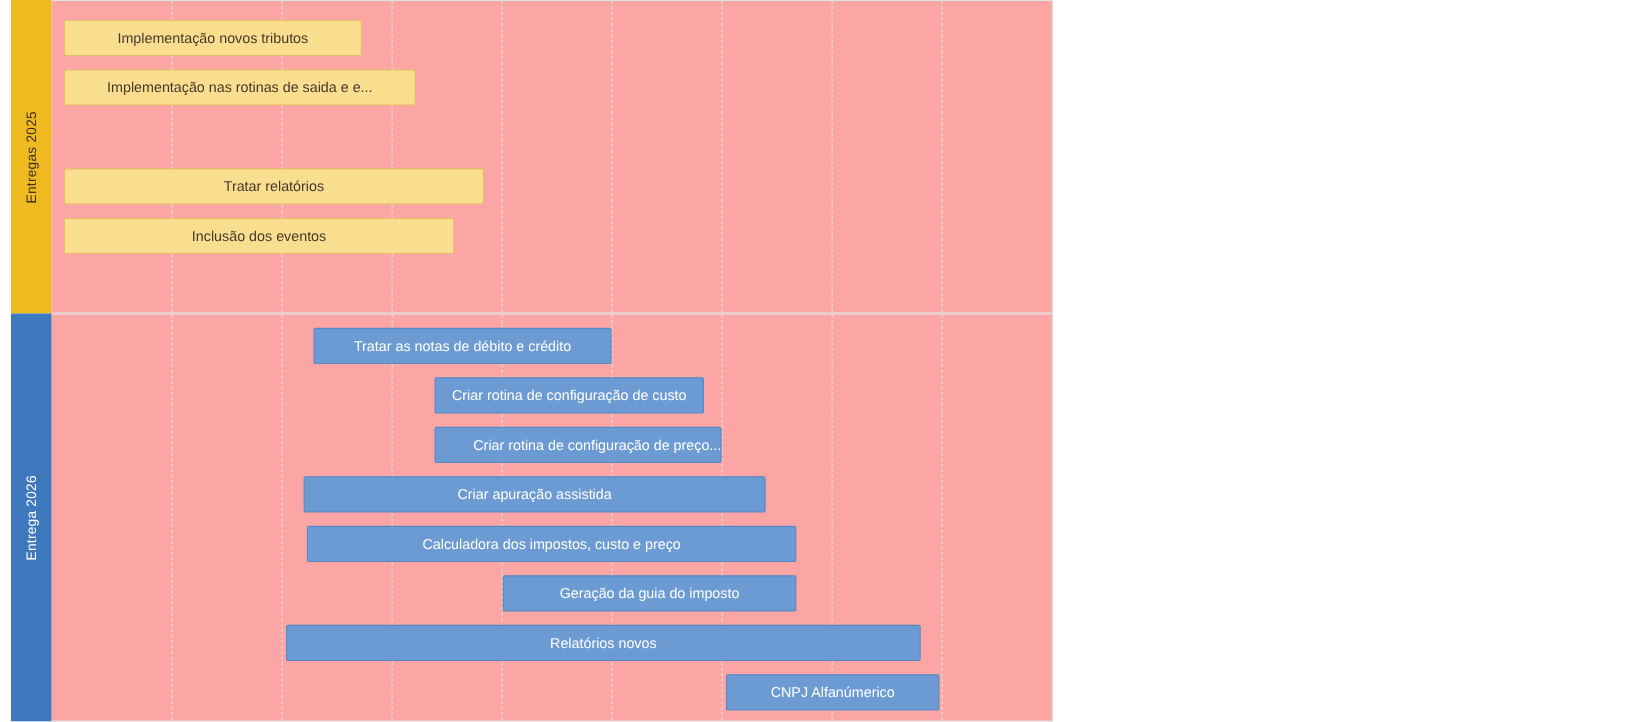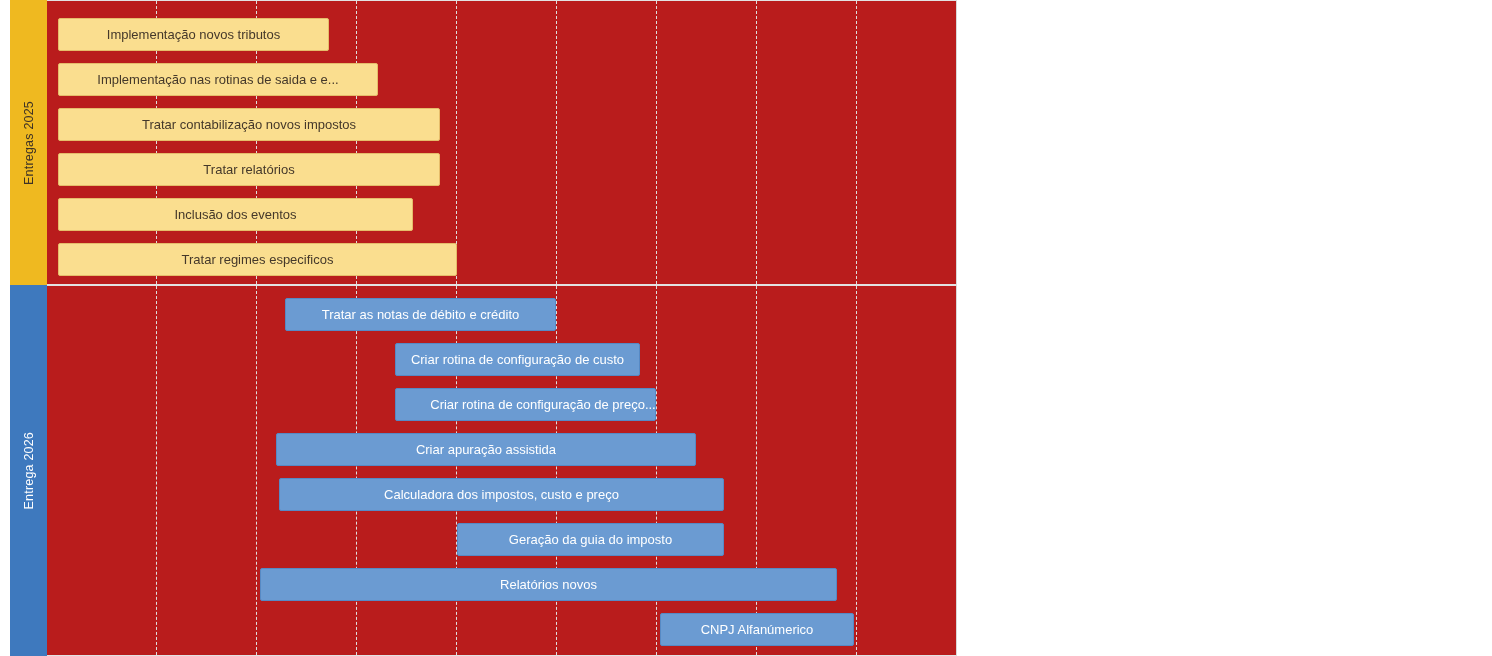--- a/index.html
+++ b/index.html
@@ -43,21 +43,21 @@
     font-size: 12.5px;
     letter-spacing: 0.2px;
     white-space: nowrap;
   }
   .section-plot {
     position: absolute;
     top: 0;
     left: 47px;
     width: 910px;
     height: 100%;
-    background: #b91c1c;
+    background: #fca5a5;
     box-sizing: border-box;
     border-right: 1px solid #d8d8d8;
     border-top: 1px solid #e2e2e2;
     border-bottom: 1px solid #e2e2e2;
     overflow: hidden;
   }
 
   
   #lane-2025 { top: 0; height: 285px; }
   #lane-2025 .section-band { background: #EFB920; }
@@ -120,31 +120,25 @@
       <div class="gridline" style="left:609px"></div>
       <div class="gridline" style="left:709px"></div>
       <div class="gridline" style="left:809px"></div>
 
       <div class="bar yellow" style="left:11px;  width:271px; top:17px;">
         <span>Implementação novos tributos</span>
       </div>
       <div class="bar yellow" style="left:11px;  width:320px; top:62px;">
         <span>Implementação nas rotinas de saida e e...</span>
       </div>
-      <div class="bar yellow" style="left:11px;  width:382px; top:107px;">
-        <span>Tratar contabilização novos impostos</span>
-      </div>
       <div class="bar yellow" style="left:11px;  width:382px; top:152px;">
         <span>Tratar relatórios</span>
       </div>
       <div class="bar yellow" style="left:11px;  width:355px; top:197px;">
         <span>Inclusão dos eventos</span>
-      </div>
-      <div class="bar yellow" style="left:11px;  width:399px; top:242px;">
-        <span>Tratar regimes especificos</span>
       </div>
     </div>
   </div>
 
   <div class="section" id="lane-2026">
     <div class="section-band">
       <span class="band-label">Entrega 2026</span>
     </div>
     <div class="section-plot">
       <div class="gridline" style="left:109px"></div>

